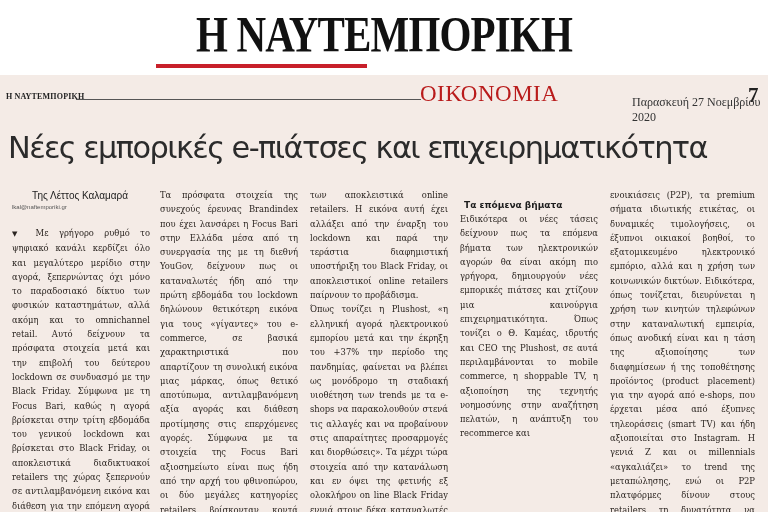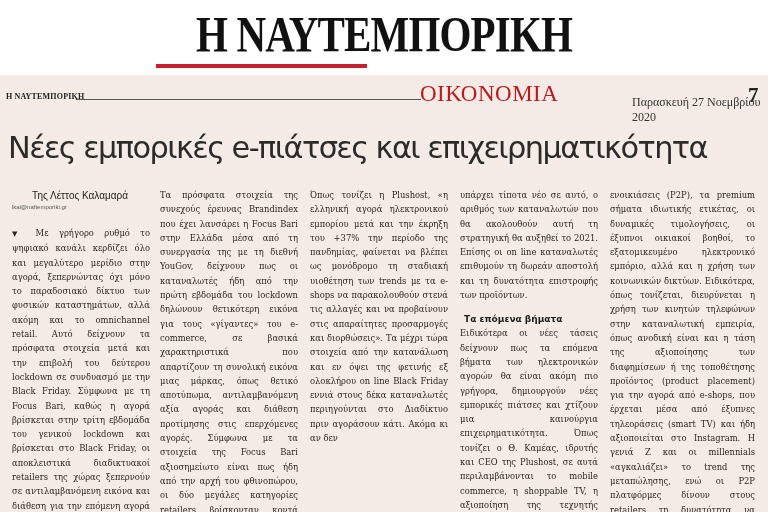--- a/index.html
+++ b/index.html
@@ -101,25 +101,25 @@
 
   <div class="col col1">
     <p><span class="marker">▼</span> <span>Με γρήγορο ρυθμό το ψηφιακό κανάλι κερδίζει όλο και μεγαλύτερο μερίδιο στην αγορά, ξεπερνώντας όχι μόνο το παραδοσιακό δίκτυο των φυσικών καταστημάτων, αλλά ακόμη και το omnichannel retail. Αυτό δείχνουν τα πρόσφατα στοιχεία μετά και την επιβολή του δεύτερου lockdown σε συνδυασμό με την Black Friday. Σύμφωνα με τη Focus Bari, καθώς η αγορά βρίσκεται στην τρίτη εβδομάδα του γενικού lockdown και βρίσκεται στο Black Friday, οι αποκλειστικά διαδικτυακοί retailers της χώρας ξεπερνούν σε αντιλαμβανόμενη εικόνα και διάθεση για την επόμενη αγορά τους παραδοσιακά μεγάλους «παίκτες» του omnichannel retail.</span></p>
   </div>
 
   <div class="col col2">
     <p>Τα πρόσφατα στοιχεία της συνεχούς έρευνας Brandindex που έχει λανσάρει η Focus Bari στην Ελλάδα μέσα από τη συνεργασία της με τη διεθνή YouGov, δείχνουν πως οι καταναλωτές ήδη από την πρώτη εβδομάδα του lockdown δηλώνουν θετικότερη εικόνα για τους «γίγαντες» του e-commerce, σε βασικά χαρακτηριστικά που απαρτίζουν τη συνολική εικόνα μιας μάρκας, όπως θετικό αποτύπωμα, αντιλαμβανόμενη αξία αγοράς και διάθεση προτίμησης στις επερχόμενες αγορές. Σύμφωνα με τα στοιχεία της Focus Bari αξιοσημείωτο είναι πως ήδη από την αρχή του φθινοπώρου, οι δύο μεγάλες κατηγορίες retailers βρίσκονταν κοντά κατά την κορυφαία περίοδο αγορών του Οκτωβρίου, με τους omnichannel retailers να προηγούνται οριακά</p>
   </div>
 
   <div class="col col3">
+    <p>των αποκλειστικά online retailers. Η εικόνα αυτή έχει αλλάξει από την έναρξη του lockdown και παρά την τεράστια διαφημιστική υποστήριξη του Black Friday, οι αποκλειστικοί online retailers παίρνουν το προβάδισμα.</p>
     <p>Όπως τονίζει η Plushost, «η ελληνική αγορά ηλεκτρονικού εμπορίου μετά και την έκρηξη του +37% την περίοδο της πανδημίας, φαίνεται να βλέπει ως μονόδρομο τη σταδιακή υιοθέτηση των trends με τα e-shops να παρακολουθούν στενά τις αλλαγές και να προβαίνουν στις απαραίτητες προσαρμογές και διορθώσεις». Τα μέχρι τώρα στοιχεία από την κατανάλωση και εν όψει της φετινής εξ ολοκλήρου on line Black Friday εννιά στους δέκα καταναλωτές περιηγούνται στο Διαδίκτυο πριν αγοράσουν κάτι. Ακόμα κι αν δεν</p>
   </div>
 
   <div class="col col4">
-    <p>υπάρχει τίποτα νέο σε αυτό, ο αριθμός των καταναλωτών που θα ακολουθούν αυτή τη στρατηγική θα αυξηθεί το 2021. Επίσης οι on line καταναλωτές επιθυμούν τη δωρεάν αποστολή και τη δυνατότητα επιστροφής των προϊόντων.</p>
     <div class="subhead">Τα επόμενα βήματα</div>
     <p>Ειδικότερα οι νέες τάσεις δείχνουν πως τα επόμενα βήματα των ηλεκτρονικών αγορών θα είναι ακόμη πιο γρήγορα, δημιουργούν νέες εμπορικές πιάτσες και χτίζουν μια καινούργια επιχειρηματικότητα. Όπως τονίζει ο Θ. Καμέας, ιδρυτής και CEO της Plushost, σε αυτά περιλαμβάνονται το mobile commerce, η shoppable TV, η αξιοποίηση της τεχνητής νοημοσύνης στην αναζήτηση πελατών, η ανάπτυξη του recommerce και</p>
   </div>
 
   <div class="col col5">
     <p><span>ενοικιάσεις (P2P), τα premium σήματα ιδιωτικής ετικέτας, οι δυναμικές τιμολογήσεις, οι έξυπνοι οικιακοί βοηθοί, το εξατομικευμένο ηλεκτρονικό εμπόριο, αλλά και η χρήση των κοινωνικών δικτύων. Ειδικότερα, όπως τονίζεται, διευρύνεται η χρήση των κινητών τηλεφώνων στην καταναλωτική εμπειρία, όπως ανοδική είναι και η τάση της αξιοποίησης των διαφημίσεων ή της τοποθέτησης προϊόντος (product placement) για την αγορά από e-shops, που έρχεται μέσα από έξυπνες τηλεοράσεις (smart TV) και ήδη αξιοποιείται στο Instagram. Η γενιά Z και οι millennials «αγκαλιάζει» το trend της μεταπώλησης, ενώ οι P2P πλατφόρμες δίνουν στους retailers τη δυνατότητα να επεκταθούν σε e-shops ενοικίασης.</span> </p>
   </div>
 </div>
 
 </body></html>

